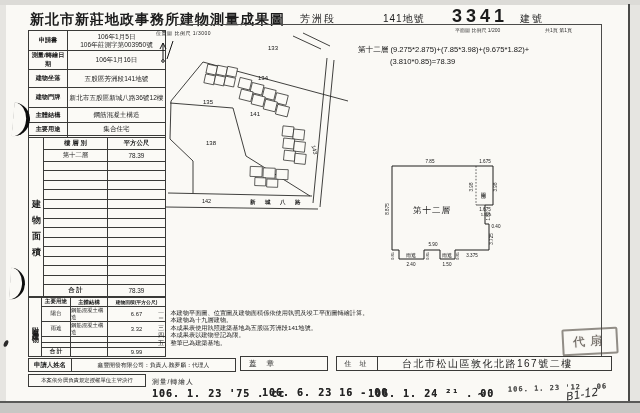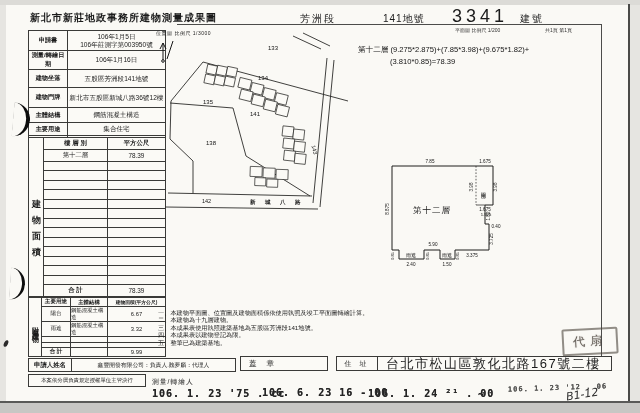--- a/index.html
+++ b/index.html
@@ -9,24 +9,24 @@
     font-family:"Liberation Sans","DejaVu Sans",sans-serif;
     color:#1b1b1b;
   }
   .abs{position:absolute;}
   .page{left:6px;top:4px;width:622px;height:397px;background:#faf9f5;}
   .topband{left:0;top:0;width:640px;height:5px;background:#dcdbd7;}
   .botband{left:0;top:401px;width:640px;height:12px;background:#c8c7c4;border-top:2px solid #5a5a58;}
   .docedge{left:628px;top:4px;height:397px;border-left:2px solid #4a4a48;}
 
   
-  .title{left:30px;top:11px;font-size:10px;font-weight:bold;letter-spacing:1px;}
+  .title{left:30px;top:11px;font-size:14px;font-weight:bold;letter-spacing:1px;}
   .sec{left:300px;top:12px;font-size:10px;letter-spacing:2px;}
   .landno{left:383px;top:12px;font-size:10px;letter-spacing:1px;}
-  .bno{left:452px;top:6px;font-size:18px;font-weight:normal;letter-spacing:4px;}
+  .bno{left:452px;top:6px;font-size:18px;font-weight:bold;letter-spacing:4px;}
   .bnolab{left:520px;top:12px;font-size:10px;letter-spacing:2px;}
   .planscale{left:455px;top:27px;font-size:5px;color:#333;}
   .pageinfo{left:545px;top:27px;font-size:5px;color:#333;}
   .frame-top{left:177px;top:24px;width:425px;border-top:1px solid #4c4c4a;}
   .frame-right{left:601px;top:24px;height:332px;border-left:1px solid #4c4c4a;}
 
   
   .tbl{border:1px solid #3a3a38;background:#fbfaf6;box-sizing:border-box;}
   .info{left:28px;top:30px;width:138px;display:flex;flex-direction:column;}
   .irow{display:flex;border-bottom:1px solid #3a3a38;}
@@ -56,21 +56,21 @@
 
   
   .approw{left:28px;top:358px;width:208px;height:14px;display:flex;}
   .applab{width:42px;border-right:1px solid #3a3a38;display:flex;align-items:center;justify-content:center;font-size:6.4px;font-weight:bold;}
   .appval{flex:1;display:flex;align-items:center;justify-content:center;font-size:5.8px;}
   .sealbox{left:240px;top:356px;width:88px;height:15px;display:flex;align-items:center;font-size:7.5px;letter-spacing:4px;padding-left:8px;box-sizing:border-box;}
   .approw2{left:28px;top:374px;width:118px;height:13px;display:flex;align-items:center;justify-content:center;font-size:5.4px;}
   .surveyor{left:152px;top:377px;font-size:6.8px;letter-spacing:1px;}
   .addrrow{left:336px;top:356px;width:276px;height:15px;display:flex;}
   .addrlab{width:40px;border-right:1px solid #3a3a38;display:flex;align-items:center;justify-content:center;font-size:7px;letter-spacing:3px;}
-  .addrval{flex:1;display:flex;align-items:center;font-size:13px;letter-spacing:1.5px;padding-left:8px;}
+  .addrval{flex:1;display:flex;align-items:center;font-size:10px;letter-spacing:1.5px;padding-left:8px;margin-left:16px;}
 
   
   .calc{left:358px;top:44px;width:240px;font-size:7.6px;line-height:11.5px;color:#141414;}
   .calc .indent{padding-left:32px;}
   .notes{left:158px;top:309px;width:240px;font-size:6.2px;line-height:7.4px;color:#222;}
 
   
   .ts{font-family:"DejaVu Sans Mono","Liberation Mono",monospace;font-weight:bold;color:#242424;letter-spacing:1px;font-size:10px;text-shadow:0 0 .4px #555;}
   .ts4{font-size:7px;color:#5a5a58;transform:rotate(-2deg);}
   .hand{font-family:"DejaVu Sans",sans-serif;font-style:italic;font-size:11px;color:#2c2c2c;transform:rotate(-9deg);}

